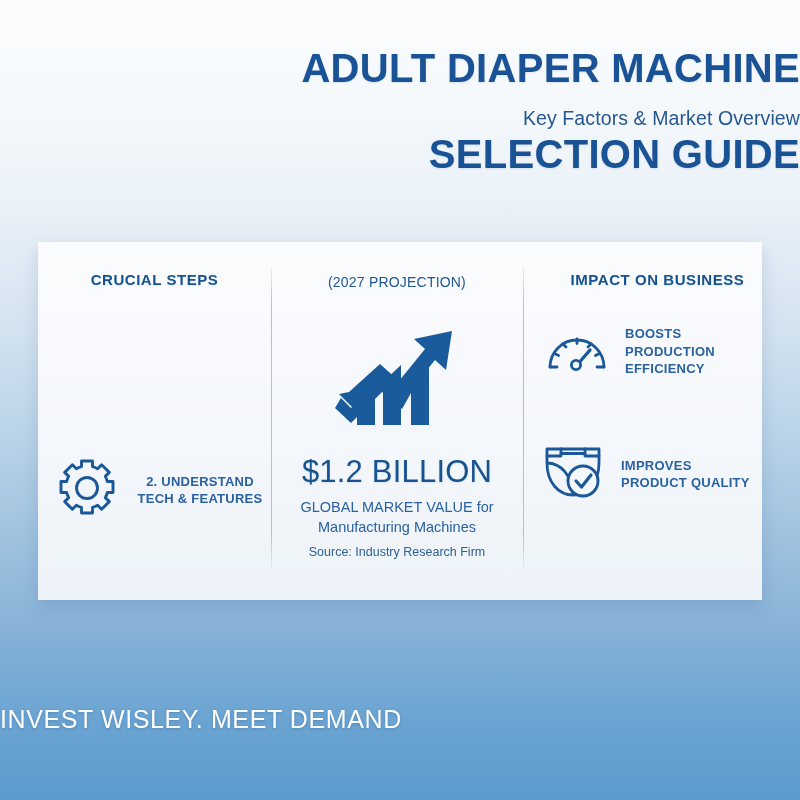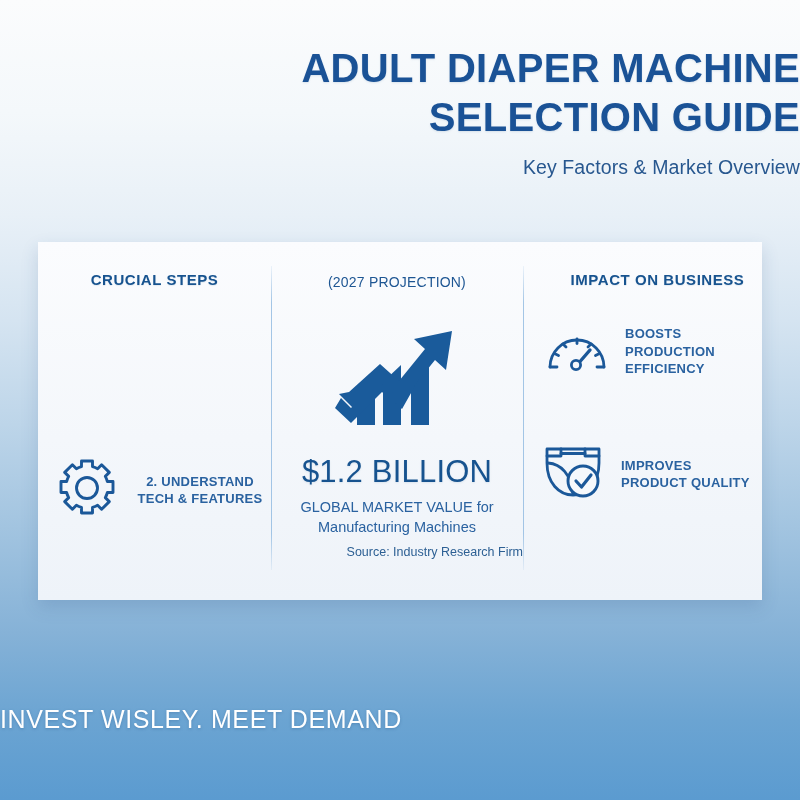--- a/index.html
+++ b/index.html
@@ -154,21 +154,21 @@
     width: 252px;
     text-align: center;
     font-size: 14.5px;
     line-height: 20px;
     color: #2a62a0;
   }
   #source-note {
     position: absolute;
     left: 0; top: 303px;
     width: 252px;
-    text-align: right;
+    text-align: center;
     font-size: 12.5px;
     color: #2d6094;
   }
 
   
   #footer {
     position: absolute;
     left: 0;
     top: 705px;
     width: 800px;
@@ -178,22 +178,22 @@
     letter-spacing: 0.6px;
     color: #ffffff;
     text-shadow: 0 1px 3px rgba(40,85,135,0.35);
   }
 </style>
 </head>
 <body>
 
 <div id="header">
   <div id="title-line-1">ADULT DIAPER MACHINE</div>
+  <div id="subtitle">Key Factors &amp; Market Overview</div>
   <div id="title-line-2">SELECTION GUIDE</div>
-  <div id="subtitle">Key Factors &amp; Market Overview</div>
 </div>
 
 <div id="card">
 
   <div class="divider" id="divider-1"></div>
   <div class="divider" id="divider-2"></div>
 
   <div class="col" id="col-left">
     <div class="col-heading">CRUCIAL STEPS</div>
 

